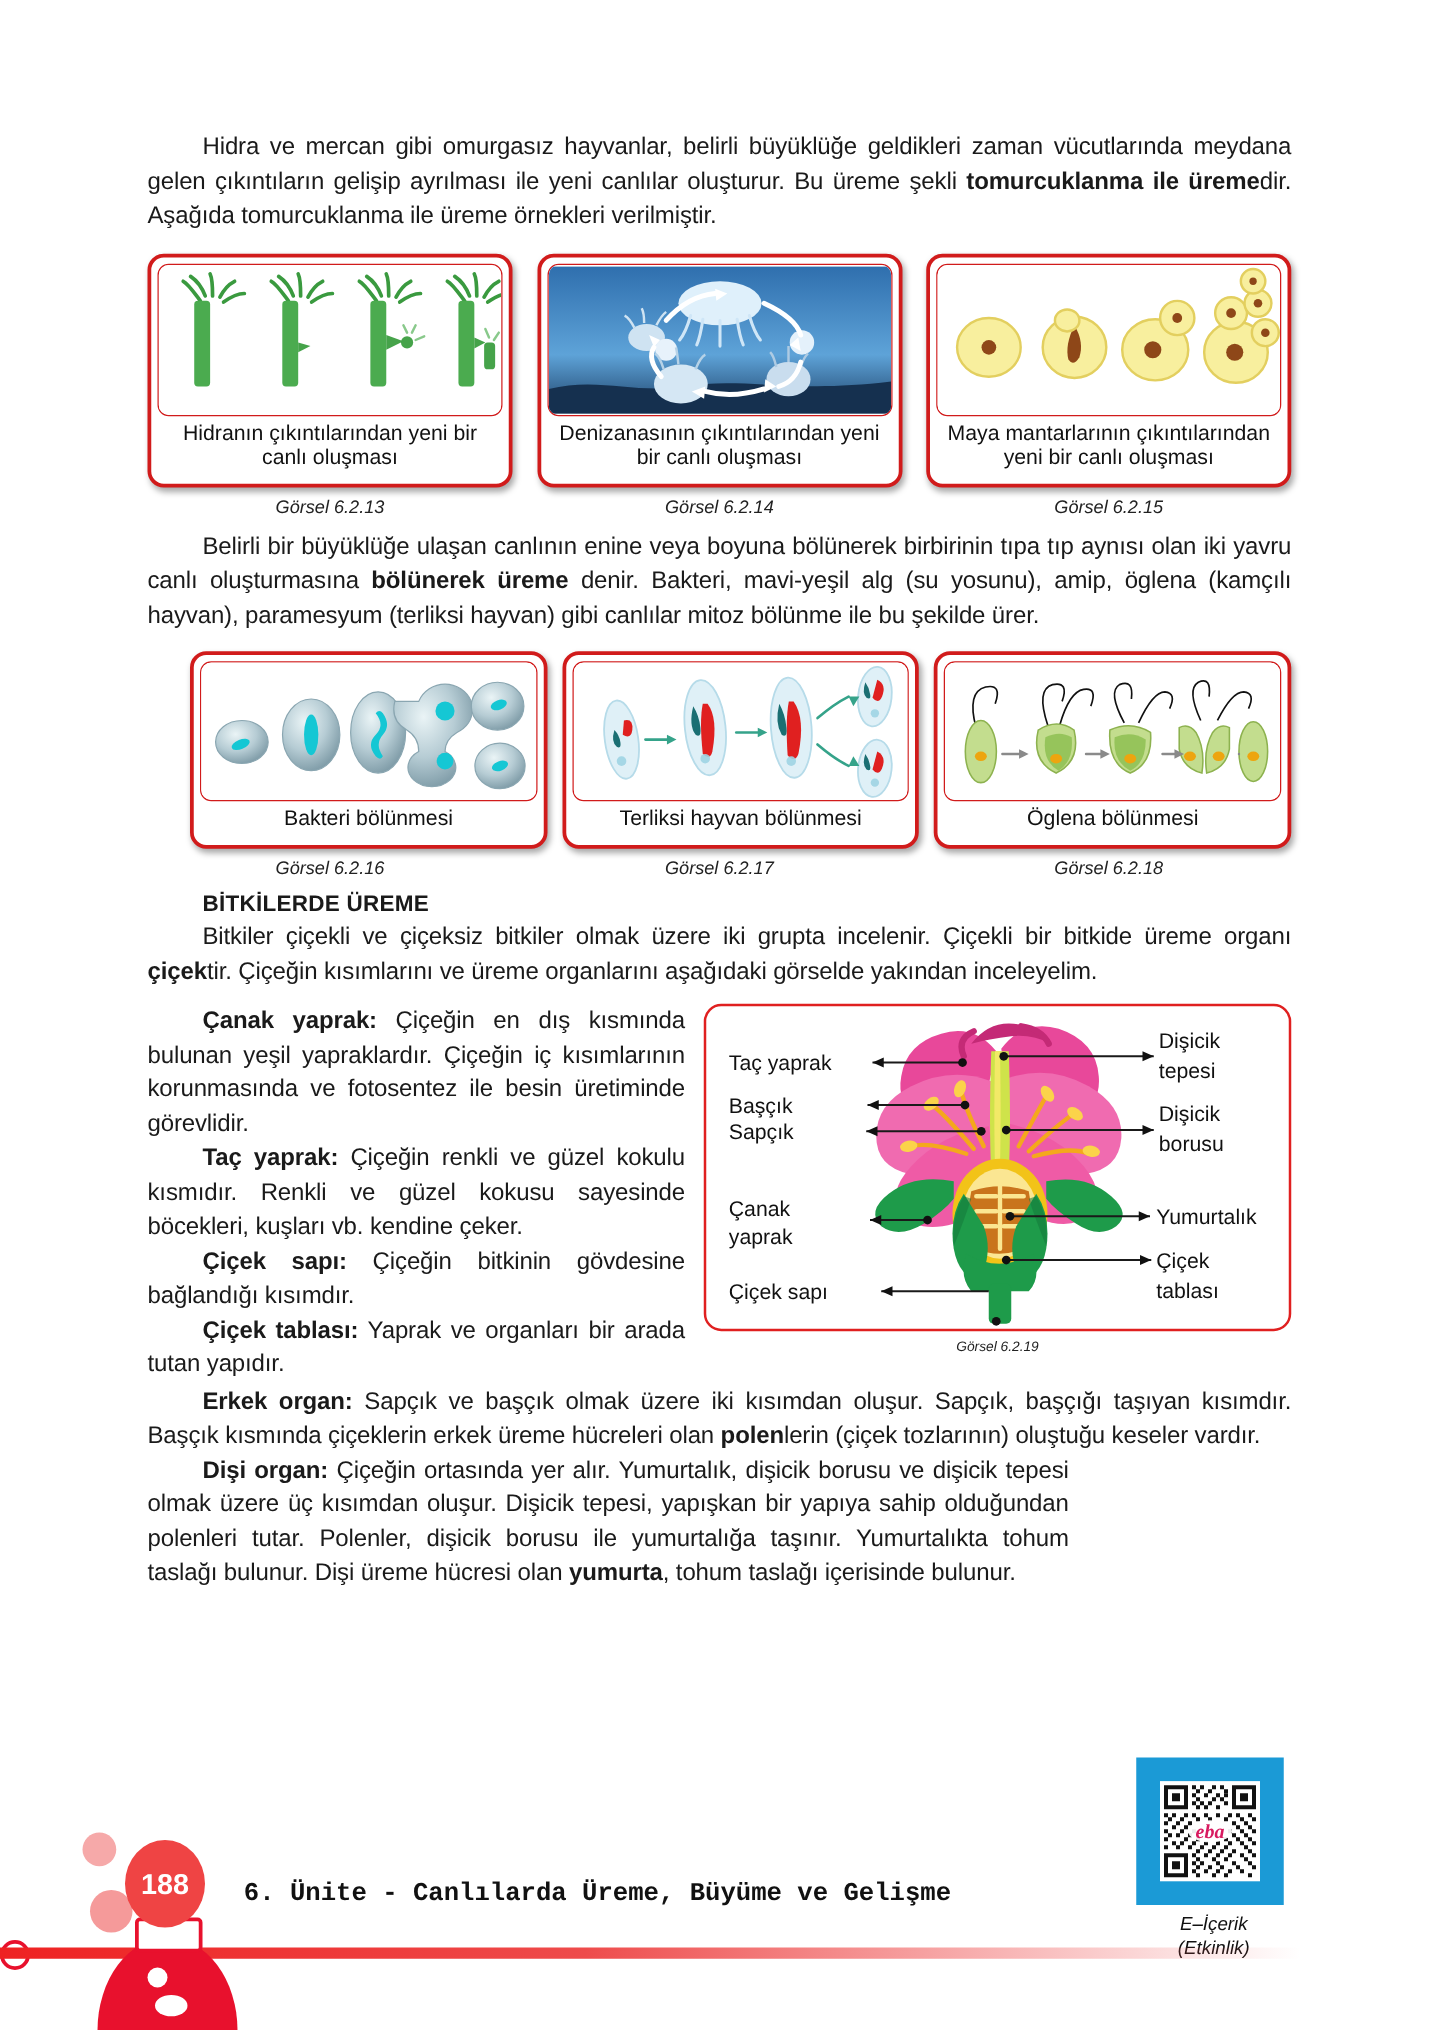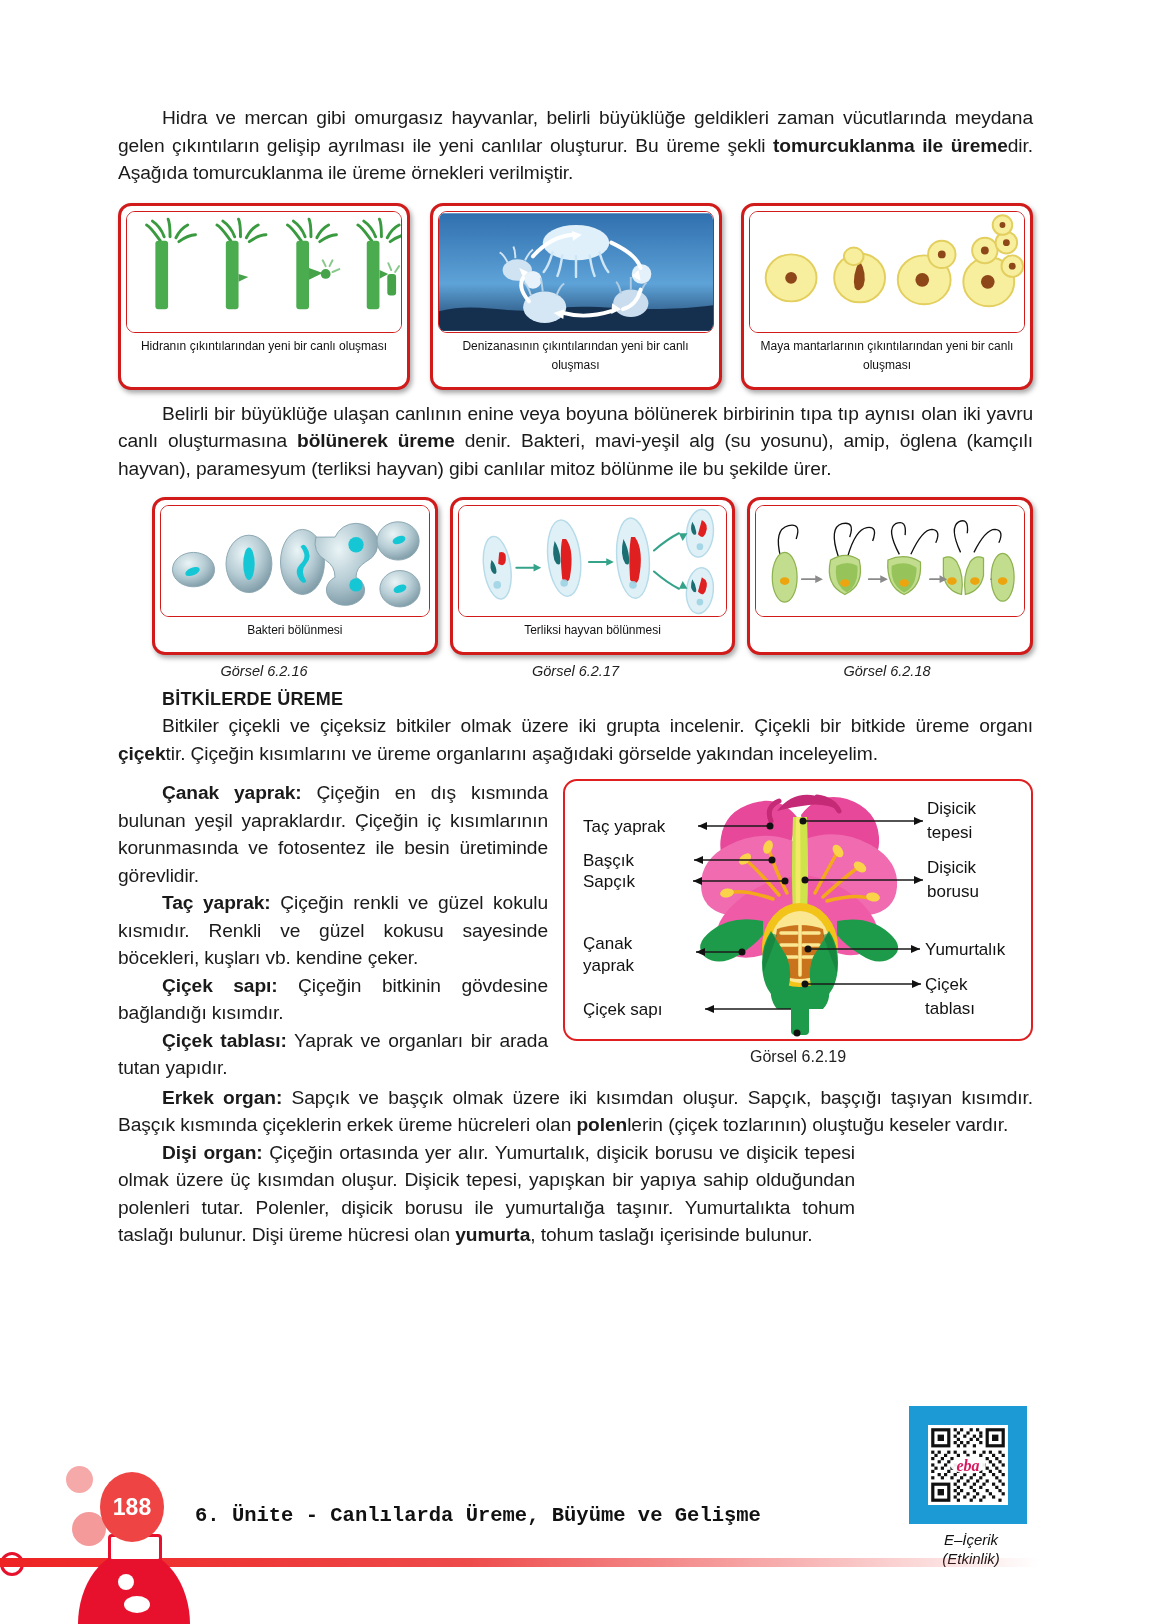--- a/index.html
+++ b/index.html
@@ -64,21 +64,21 @@
     padding: 0;
   }
   .card-art {
     height: 120px;
     background: #ffffff;
     position: relative;
     overflow: hidden;
   }
   .card-art.tall { height: 110px; }
   .card-caption {
-    font-size: 12px;
+    font-size: 17px;
     line-height: 19px;
     text-align: center;
     padding: 4px 4px 7px 4px;
     color: #111;
     font-weight: 400;
   }
   .fig-row {
     display: flex;
     justify-content: space-between;
     margin-top: 8px;
@@ -116,21 +116,22 @@
     box-sizing: border-box;
     border: 2.5px solid #e02020;
     border-radius: 14px;
     background: #fff;
     height: 262px;
     position: relative;
     overflow: hidden;
   }
   .flower-fig-caption {
     text-align: center;
-    font-size: 16px;
+    font-size: 11px;
+    font-style: italic;
     margin-top: 7px;
     color: #222;
   }
 
   
   .qr-wrap {
     position: absolute;
     right: 0;
     top: 1302px;
     width: 124px;
@@ -352,20 +353,25 @@
                 <circle cx="258" cy="12" r="10" fill="#f8ef9e" stroke="#e3cf5f" stroke-width="2"></circle>
                 <circle cx="258" cy="12" r="3" fill="#8e4718"></circle>
               </g>
             </svg>
           </div>
         </div>
         <div class="card-caption">Maya mantarlarının çıkıntılarından yeni bir canlı oluşması</div>
       </div>
     </div>
 
+    <div class="fig-row">
+      <div class="fig-label">Görsel 6.2.13</div>
+      <div class="fig-label">Görsel 6.2.14</div>
+      <div class="fig-label">Görsel 6.2.15</div>
+    </div>
 
     <p class="para" style="margin-top:10px;">
       <span class="ind"></span><span>Belirli bir büyüklüğe ulaşan canlının enine veya boyuna bölünerek birbirinin tıpa tıp aynısı olan iki yavru canlı oluşturmasına </span><b class="bold">bölünerek üreme</b><span> denir. Bakteri, mavi-yeşil alg (su yosunu), amip, öglena (kamçılı hayvan), paramesyum (terliksi hayvan) gibi canlılar mitoz bölünme ile bu şekilde ürer.</span>
     </p>
 
     <div class="card-row" style="margin-top:15px;padding-left:34px;">
 
       <div class="card">
         <div class="card-inner">
           <div class="card-art tall">
@@ -490,20 +496,21 @@
                   <path d="M246 74 h0"></path>
               </g>
               <g fill="#8a8a8a">
                 <path d="M62 70 l8 4 -8 4 z"></path>
                   <path d="M130 70 l8 4 -8 4 z"></path>
                   <path d="M192 70 l8 4 -8 4 z"></path>
               </g>
             </svg>
           </div>
         </div>
+        <div class="card-caption">Öglena bölünmesi</div>
       </div>
     </div>
 
     <div class="fig-row">
       <div class="fig-label">Görsel 6.2.16</div>
       <div class="fig-label">Görsel 6.2.17</div>
       <div class="fig-label">Görsel 6.2.18</div>
     </div>
 
     <h2 class="section-title">BİTKİLERDE ÜREME</h2>

